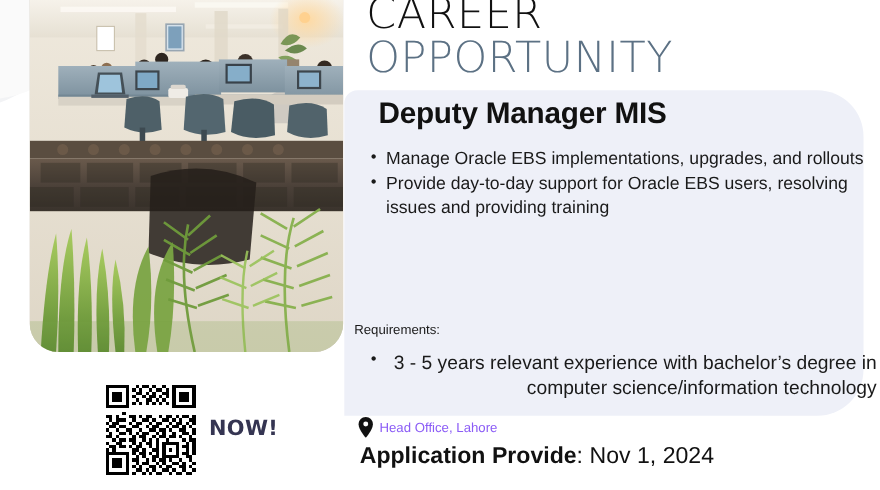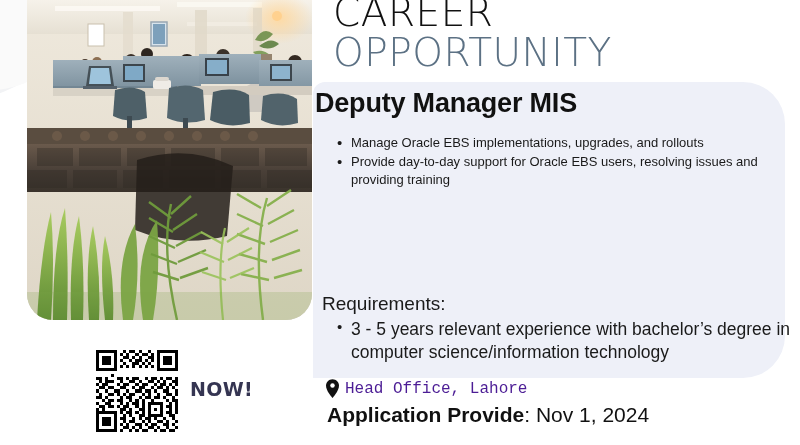--- a/index.html
+++ b/index.html
@@ -92,21 +92,21 @@
     font-weight: 300;
     letter-spacing: 0.5px;
     color: #5c7184;
     display: block;
     margin-top: 3px;
   }
 
   
   .job-title {
     position: absolute;
-    left: 315px;
+    left: 344px;
     top: 88px;
     z-index: 6;
     font-family: "Liberation Sans", sans-serif;
     font-size: 27px;
     font-weight: bold;
     color: #111111;
     letter-spacing: -0.2px;
     text-align: center;
   }
 
@@ -115,52 +115,53 @@
     left: 333px;
     top: 134px;
     width: 440px;
     z-index: 6;
     margin: 0;
     padding: 0 0 0 18px;
     list-style: none;
   }
   .duties li {
     position: relative;
-    font-size: 13px;
+    font-size: 16px;
     line-height: 1.33;
     color: #1a1a1a;
     margin-bottom: 2px;
   }
   .duties li::before {
     content: "\2022";
     position: absolute;
     left: -14px;
     top: -1px;
     font-size: 15px;
     color: #1a1a1a;
   }
 
   .req-label {
     position: absolute;
     left: 322px;
     top: 293px;
     z-index: 6;
-    font-size: 19px;
+    font-size: 12px;
     color: #1a1a1a;
   }
 
   .reqs {
     position: absolute;
     left: 333px;
     top: 318px;
     width: 446px;
     z-index: 6;
     margin: 0;
     padding: 0 0 0 18px;
     list-style: none;
+    text-align: right;
   }
   .reqs li {
     position: relative;
     font-size: 17.5px;
     line-height: 1.33;
     color: #1a1a1a;
   }
   .reqs li::before {
     content: "\2022";
     position: absolute;
@@ -175,23 +176,22 @@
     position: absolute;
     left: 325px;
     top: 379px;
     z-index: 6;
     display: flex;
     align-items: center;
     gap: 5px;
   }
   .location .pin { display: block; width: 15px; height: 19px; }
   .location .loc-text {
-    font-size: 16px;
-    color: #4c1d95;
-    font-family: Liberation Mono, monospace;
+    font-size: 12px;
+    color: #8b5cf6;
   }
 
   
   .deadline {
     position: absolute;
     left: 327px;
     top: 403px;
     z-index: 6;
     font-size: 21px;
     color: #111111;

